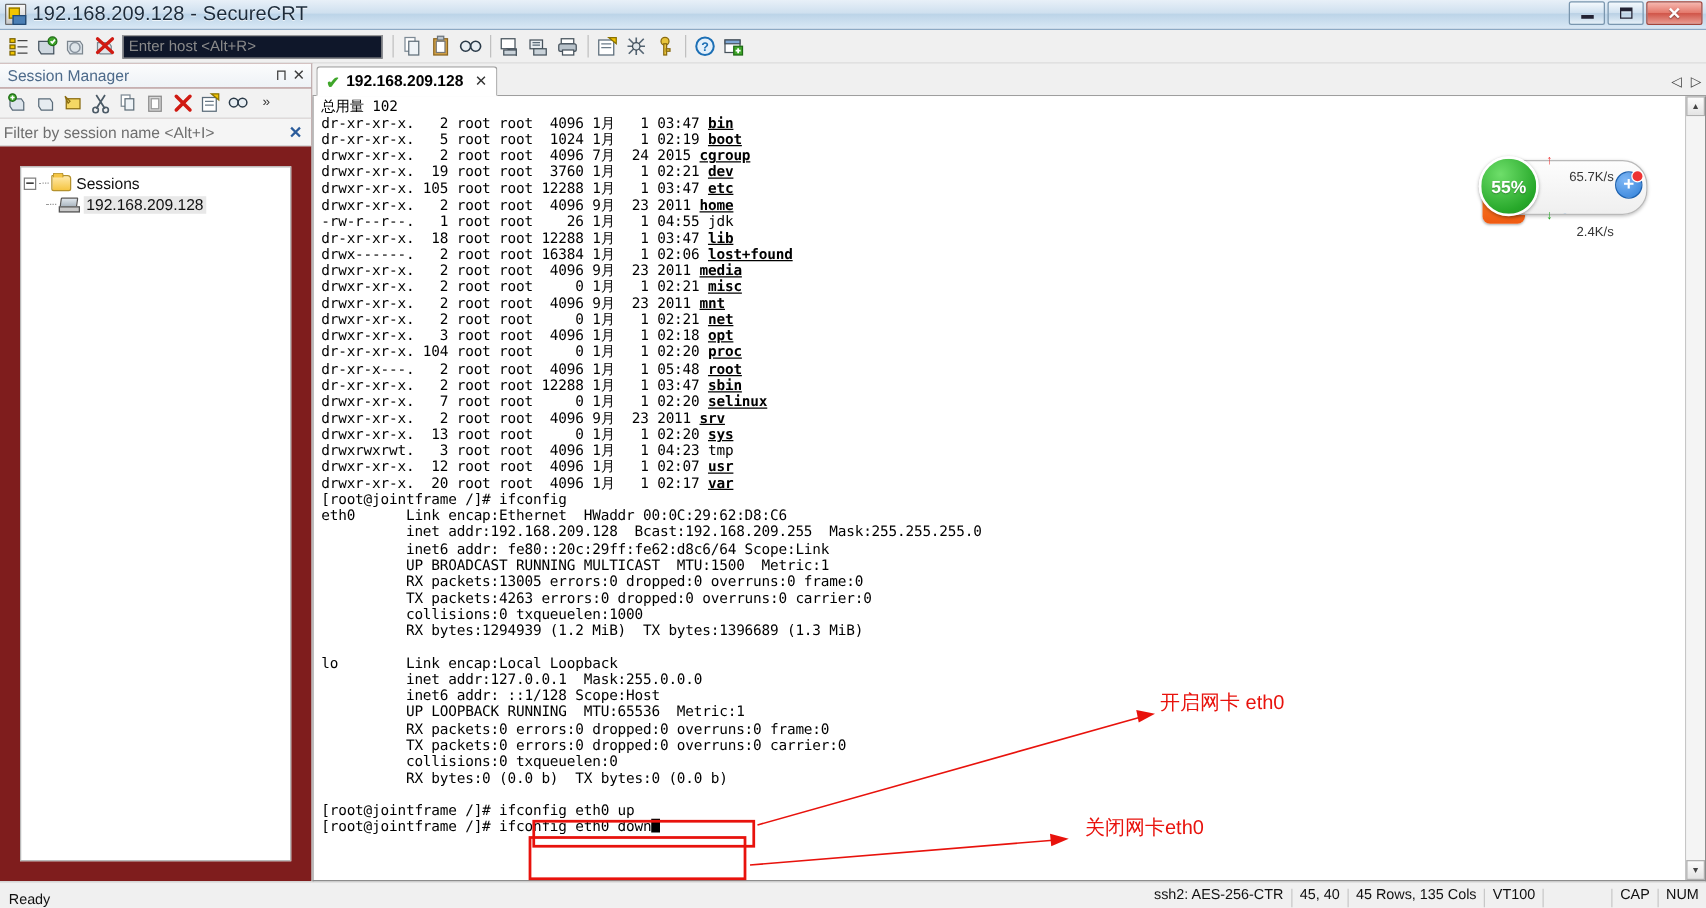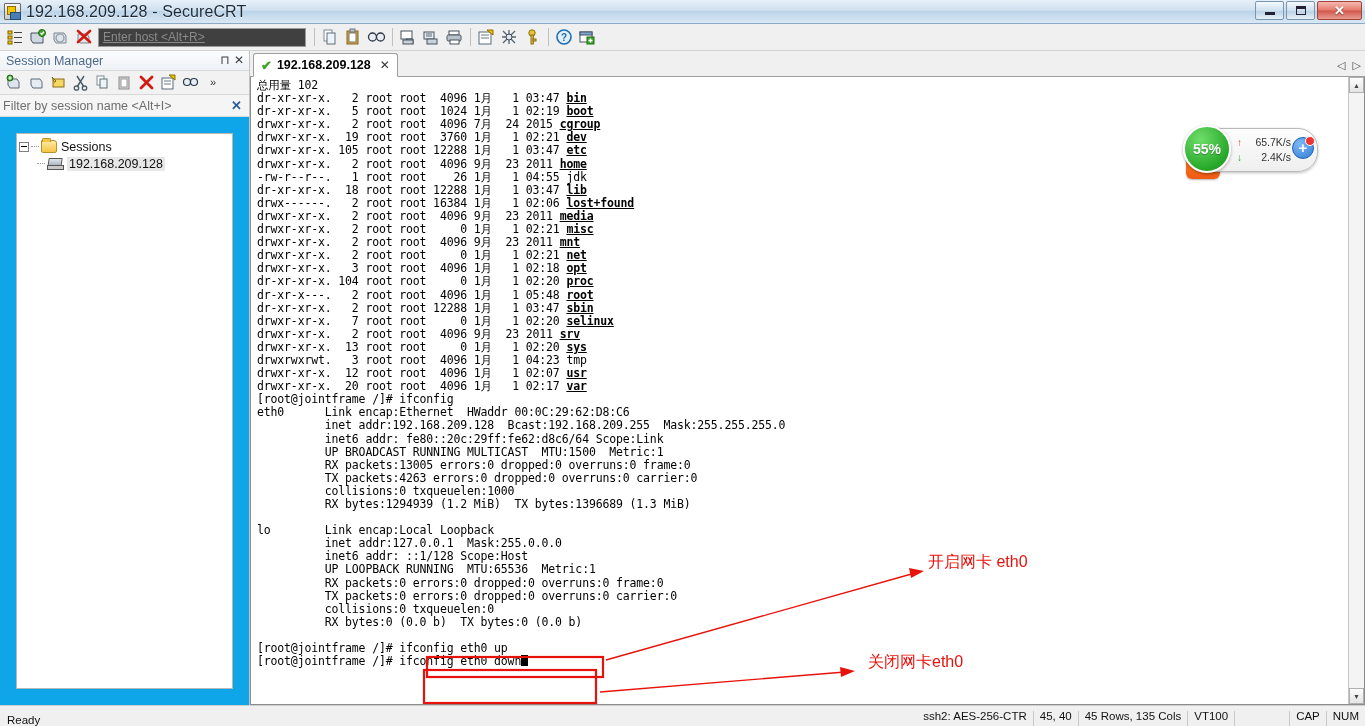--- a/index.html
+++ b/index.html
@@ -92,37 +92,36 @@
   }
   .tb-icon {
     width: 21px; height: 21px;
     margin: 0 1px;
     position: relative;
     display: inline-block;
   }
   .tb-sep { width: 1px; height: 18px; background: #c0c0c0; margin: 0 4px; }
   .host-input {
     width: 208px; height: 19px;
-    background: #404040;
+    background: #0f172a;
     border: 1px solid #9a9a9a;
     margin: 0 4px 0 2px;
     font-size: 12px; color: #8a8a8a;
     padding: 0 4px;
     line-height: 17px;
-    text-decoration: underline;
   }
 
   
   .body-area { flex: 1; display: flex; min-height: 0; background: #f0f0f0; }
 
   
   .sidebar {
     width: 250px;
     display: flex; flex-direction: column;
-    background: #0ea5e9;
+    background: #7f1d1d;
     border-right: 1px solid #c3c3c3;
   }
   .sm-header {
     height: 20px; display: flex; align-items: center;
     padding: 0 3px 0 6px;
     background: linear-gradient(180deg,#fbfcfd,#eef2f6);
     border-bottom: 1px solid #d8d8d8;
   }
   .sm-title { flex: 1; font-size: 12.5px; color: #4d6a8a; }
   .sm-btn { width: 14px; height: 14px; text-align: center; line-height: 13px;
@@ -278,21 +277,21 @@
     color: #fff; font-size: 14px; font-weight: bold;
     text-shadow: 0 1px 1px rgba(0,0,0,0.3);
   }
   .fw-rates {
     margin-left: 46px; font-size: 10.5px; color: #333;
     line-height: 15px;
   }
   .fw-rate-row { display: flex; align-items: center; gap: 3px; }
   .fw-arrow-up { color: #e33; font-size: 10px; }
   .fw-arrow-dn { color: #2a2; font-size: 10px; }
-  .fw-val { display: inline-block; width: 46px; text-align: right; }
+  .fw-val { display: inline-block; width: 46px; text-align: right; margin-top: 29px; }
   .fw-plus {
     position: absolute; right: 3px; top: 8px;
     width: 22px; height: 22px; border-radius: 50%;
     background: radial-gradient(circle at 35% 30%, #7fb7f5, #2f7fd8);
     border: 1px solid #1f63b0;
     color: #fff; font-size: 15px; line-height: 20px; text-align: center; font-weight: bold;
   }
   .fw-plus::after {
     content:""; position:absolute; right:-2px; top:-2px; width:8px;height:8px;
     background:#e33; border-radius:50%; border:1px solid #fff;

